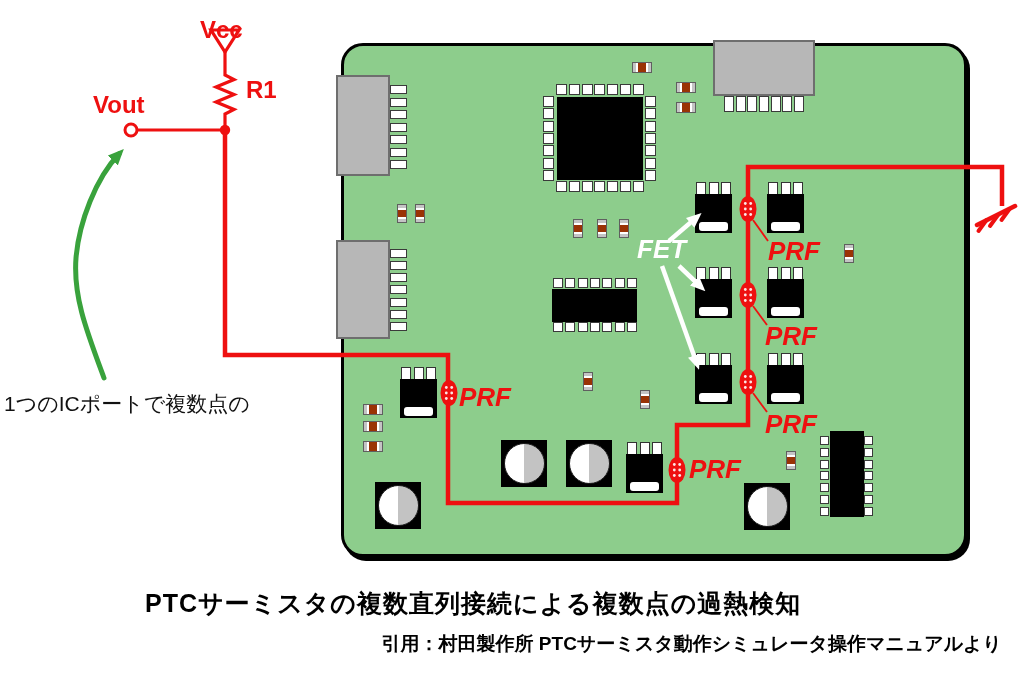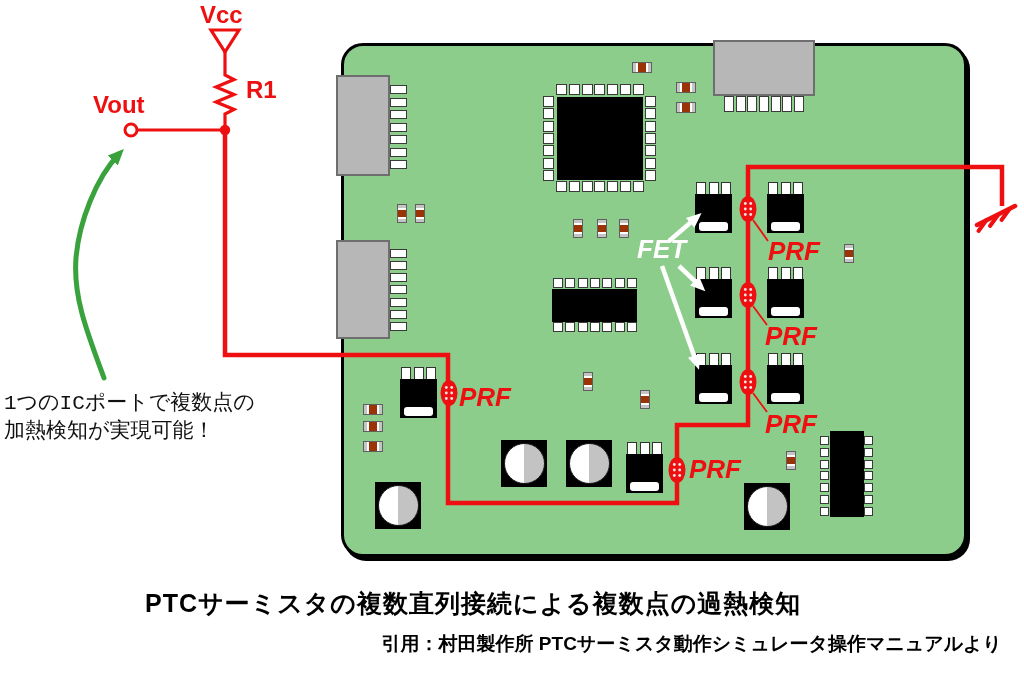--- a/index.html
+++ b/index.html
@@ -60,21 +60,21 @@
   .garrow { stroke:var(--arrow-green,#39a23c); fill:none; }
   .warrow { stroke:#fff; fill:none; }
   .mk-green { fill:var(--arrow-green,#39a23c); }
   .mk-white { fill:#fff; }
 
   
   .lbl { position:absolute; z-index:4; white-space:nowrap; }
   .red-lbl { color:var(--wire-red,#ee1010); font-size:24px; font-weight:bold; }
   .prf { color:var(--wire-red,#ee1010); font-size:26px; font-weight:bold; font-style:italic; }
   .fet-lbl { color:#fff; font-size:26px; font-weight:bold; font-style:italic; }
-  .note { color:#111; font-size:21px; line-height:28px;font-family:Liberation Mono, monospace; }
+  .note { color:#111; font-size:21px; line-height:28px; }
   .title { color:#000; font-size:25px; font-weight:bold; letter-spacing:1px; }
   .cite  { color:#000; font-size:19px; font-weight:bold; }
 </style>
 </head>
 <body>
 
 <div class="canvas">
 
   <div class="board"></div>
 
@@ -334,27 +334,26 @@
     <path class="wire" stroke-width="1.8" d="M753 306 L767 325"></path>
     <path class="wire" stroke-width="1.8" d="M753 393 L767 412"></path>
 
     <path class="warrow" stroke-width="4.5" marker-end="url(#ah-white)" d="M669 241 L697 217"></path>
     <path class="warrow" stroke-width="4.5" marker-end="url(#ah-white)" d="M679 266 L701 287"></path>
     <path class="warrow" stroke-width="4.5" marker-end="url(#ah-white)" d="M662 266 L697 364"></path>
 
     <path class="garrow" stroke-width="5" stroke-linecap="round" marker-end="url(#ah-green)" d="M104 378 C 87 332, 73 297, 76 258 C 79 222, 96 178, 119 154"></path>
   </svg>
 
-  <div class="lbl red-lbl" style="left:200px;top:1px">Vcc</div>
+  <div class="lbl red-lbl" style="left:200px;top:16px">Vcc</div>
   <div class="lbl red-lbl" style="left:246px;top:76px">R1</div>
   <div class="lbl red-lbl" style="left:93px;top:91px">Vout</div>
 
   <div class="lbl note" style="left:4px;top:390px">
     <div>1つのICポートで複数点の</div>
-    <div>加熱検知が実現可能！</div>
   </div>
 
   <div class="lbl fet-lbl" style="left:637px;top:234px">FET</div>
 
   <div class="lbl prf" style="left:459px;top:382px">PRF</div>
   <div class="lbl prf" style="left:689px;top:454px">PRF</div>
   <div class="lbl prf" style="left:768px;top:236px">PRF</div>
   <div class="lbl prf" style="left:765px;top:321px">PRF</div>
   <div class="lbl prf" style="left:765px;top:409px">PRF</div>
 

